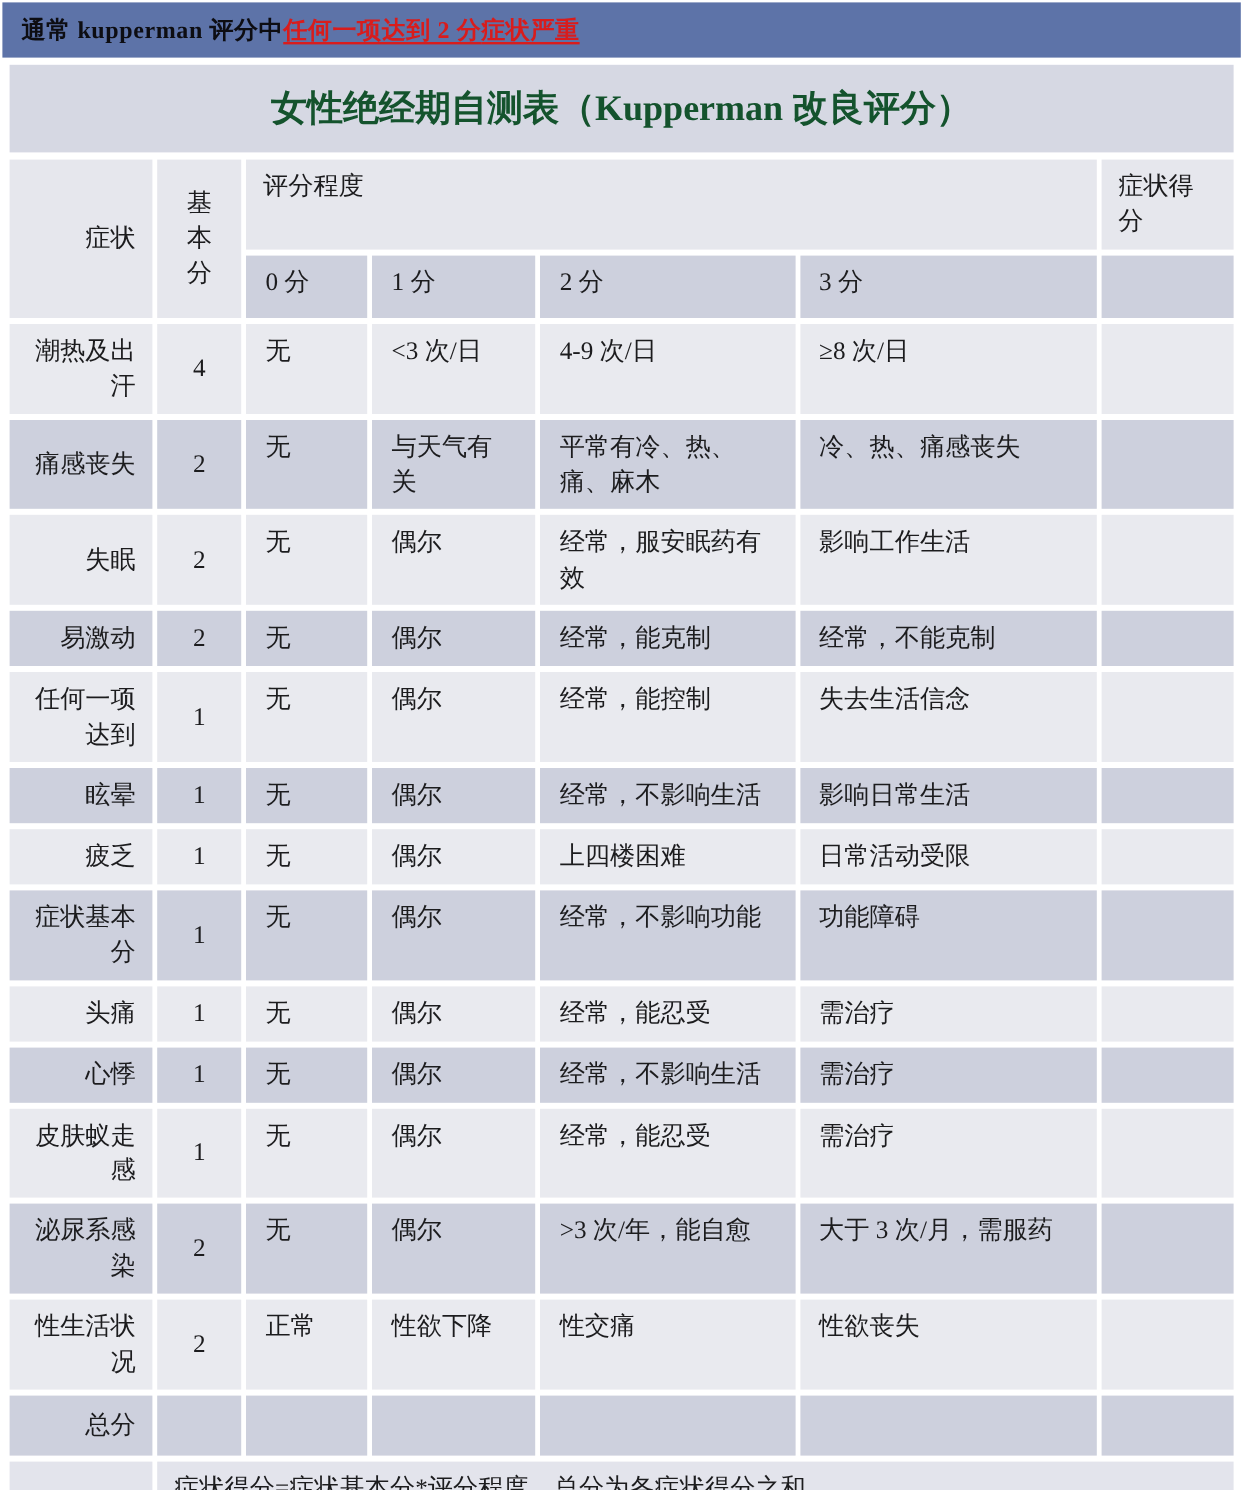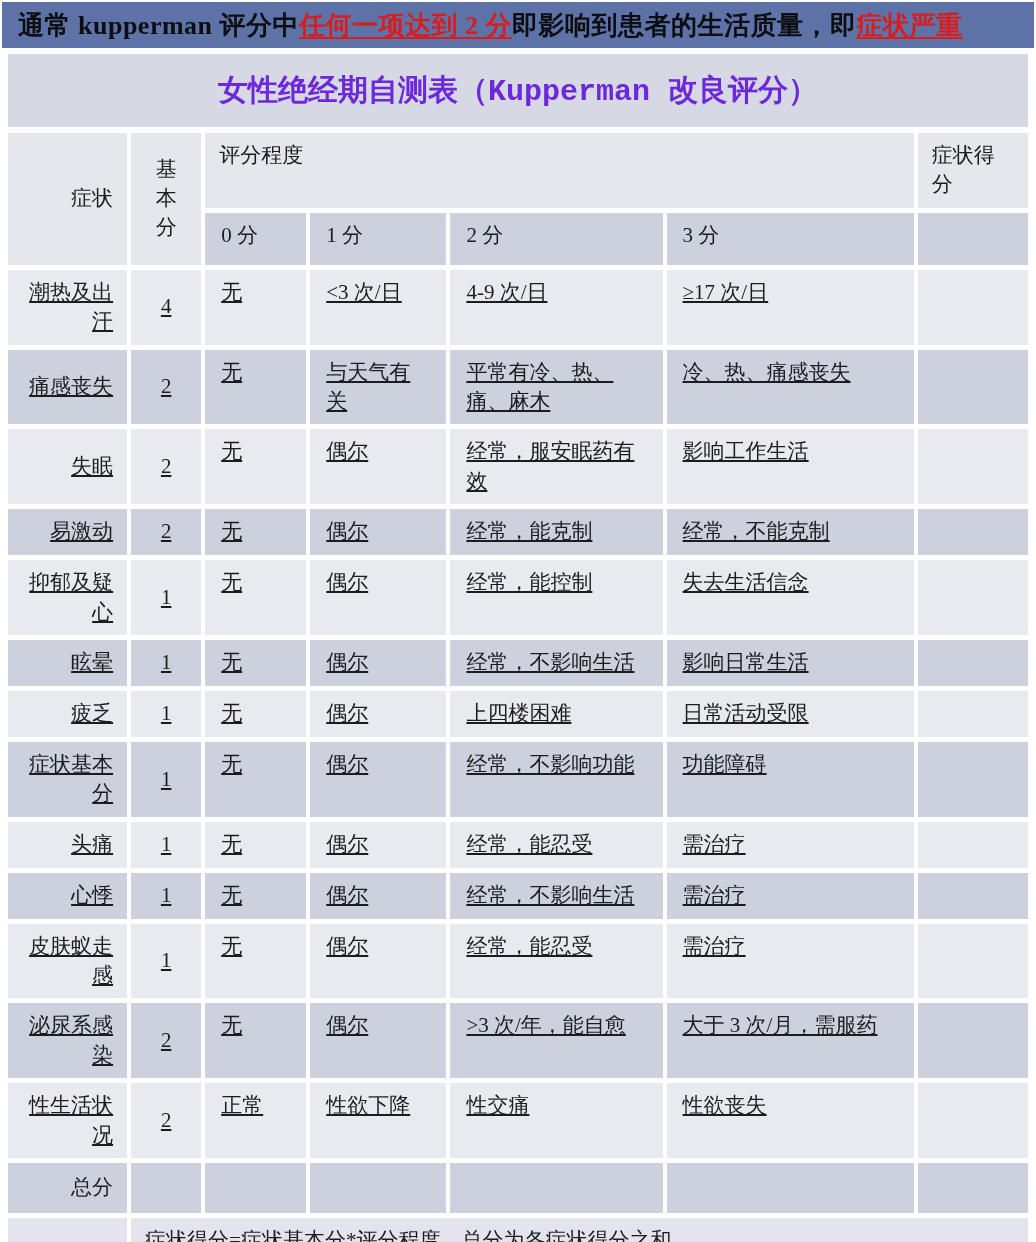--- a/index.html
+++ b/index.html
@@ -14,21 +14,21 @@
 
   
   .banner {
     margin: 2px 2px 6px 2px;
     background: var(--banner_bg);
     min-height: 46px;
     display: flex;
     align-items: center;
     padding-left: 16px;
     box-sizing: border-box;
-    font-size: 26px;
+    font-size: 20px;
     font-weight: bold;
     letter-spacing: 0.5px;
   }
   .banner .seg-normal { color: #0d0d12; }
   .banner .seg-red {
     color: var(--alert_red);
     text-decoration: underline;
     text-decoration-thickness: 2px;
     text-underline-offset: 3px;
   }
@@ -36,22 +36,21 @@
   
   .title-bar {
     margin: 0 8px 1px 8px;
     background: var(--title_bg);
     min-height: 73px;
     display: flex;
     align-items: center;
     justify-content: center;
     font-size: 30px;
     font-weight: bold;
-    color: #6d28d9;
-    font-family: Liberation Mono, monospace;
+    color: #14532d;
   }
 
   
   table.kupperman {
     width: 1028px;
     margin: 0 4px;
     border-collapse: separate;
     border-spacing: 4px 5px;
     table-layout: fixed;
     font-size: 21px;
@@ -63,21 +62,21 @@
     word-break: break-word;
   }
   tr.light td { background: var(--row_light); }
   tr.dark td  { background: var(--row_dark); }
   td.hdr-light { background: var(--header_light); }
   td.hdr-dark  { background: var(--row_dark); }
   td.eval-bg   { background: var(--eval_bg); }
 
   tr.hdr-top { height: 47px; }
   tr.hdr-sub { height: 52px; }
-  tr.body-row { height: 46px; text-decoration: underline; }
+  tr.body-row { height: 46px; }
   tr.total-row { height: 50px; }
   tr.eval-row { height: 106px; }
 
   .c-sym  { vertical-align: middle; text-align: right; }
   .c-base { vertical-align: middle; text-align: center; padding-left: 6px; padding-right: 6px; }
   .c-s0, .c-s1, .c-s2, .c-s3, .c-score { padding-left: 16px; padding-right: 16px; }
 
   .vtext {
     display: inline-block;
     width: 1.1em;
@@ -87,21 +86,20 @@
   }
 </style>
 </head>
 <body>
 
 <div class="page">
 
   <div class="banner">
     <span class="seg-normal">通常 kupperman 评分中</span>
       <span class="seg-red">任何一项达到 2 分</span>
-      <span class="seg-normal">即影响到患者的生活质量，即</span>
       <span class="seg-red">症状严重</span>
   </div>
 
   <div class="title-bar">女性绝经期自测表（Kupperman 改良评分）</div>
 
   <table class="kupperman">
     <colgroup>
       <col style="width:119px">
         <col style="width:70px">
         <col style="width:101px">
@@ -127,21 +125,21 @@
       </tr>
     </thead>
 
     <tbody>
         <tr class="body-row light">
           <td class="c-sym">潮热及出汗</td>
           <td class="c-base">4</td>
           <td class="c-s0">无</td>
           <td class="c-s1">&lt;3 次/日</td>
           <td class="c-s2">4-9 次/日</td>
-          <td class="c-s3">≥17 次/日</td>
+          <td class="c-s3">≥8 次/日</td>
           <td class="c-score"></td>
         </tr>
         <tr class="body-row dark">
           <td class="c-sym">痛感丧失</td>
           <td class="c-base">2</td>
           <td class="c-s0">无</td>
           <td class="c-s1">与天气有关</td>
           <td class="c-s2">平常有冷、热、痛、麻木</td>
           <td class="c-s3">冷、热、痛感丧失</td>
           <td class="c-score"></td>
@@ -158,21 +156,21 @@
         <tr class="body-row dark">
           <td class="c-sym">易激动</td>
           <td class="c-base">2</td>
           <td class="c-s0">无</td>
           <td class="c-s1">偶尔</td>
           <td class="c-s2">经常，能克制</td>
           <td class="c-s3">经常，不能克制</td>
           <td class="c-score"></td>
         </tr>
         <tr class="body-row light">
-          <td class="c-sym">抑郁及疑心</td>
+          <td class="c-sym">任何一项达到</td>
           <td class="c-base">1</td>
           <td class="c-s0">无</td>
           <td class="c-s1">偶尔</td>
           <td class="c-s2">经常，能控制</td>
           <td class="c-s3">失去生活信念</td>
           <td class="c-score"></td>
         </tr>
         <tr class="body-row dark">
           <td class="c-sym">眩晕</td>
           <td class="c-base">1</td>

